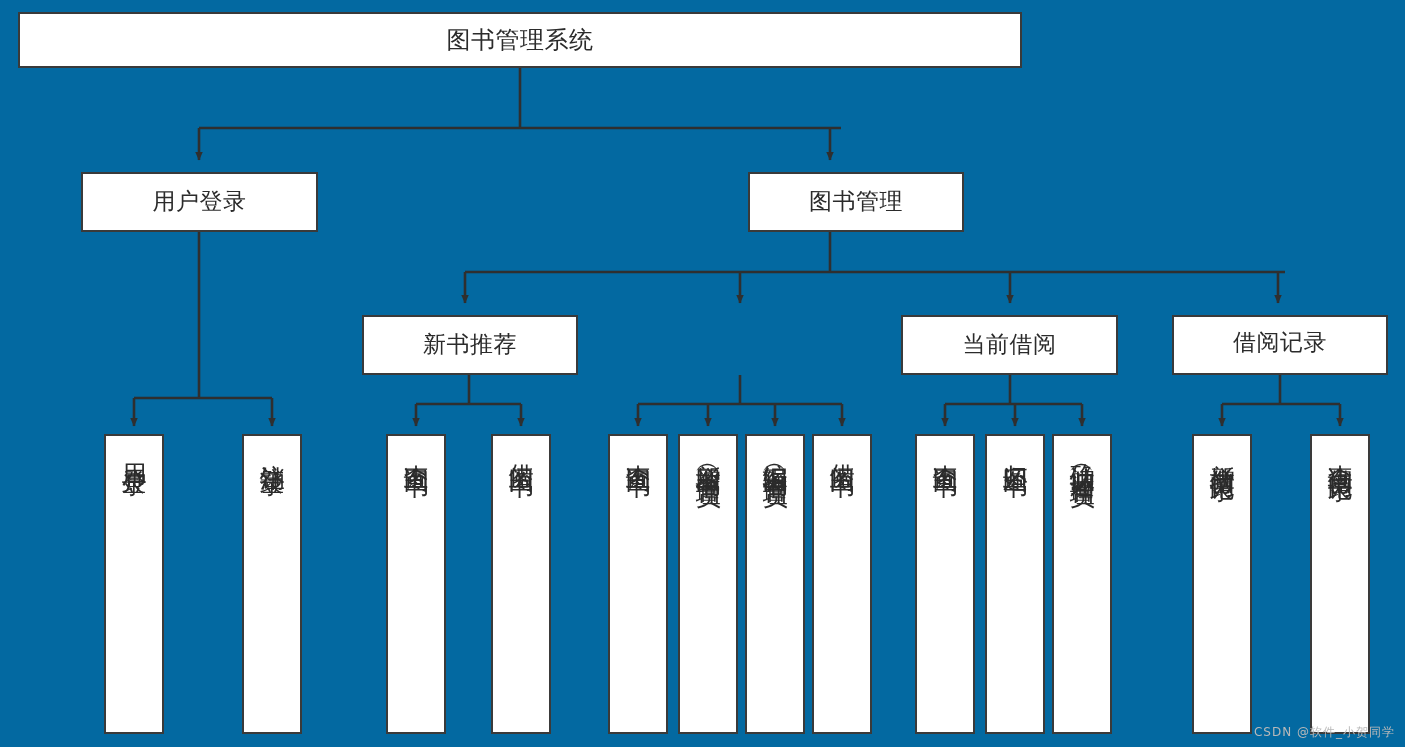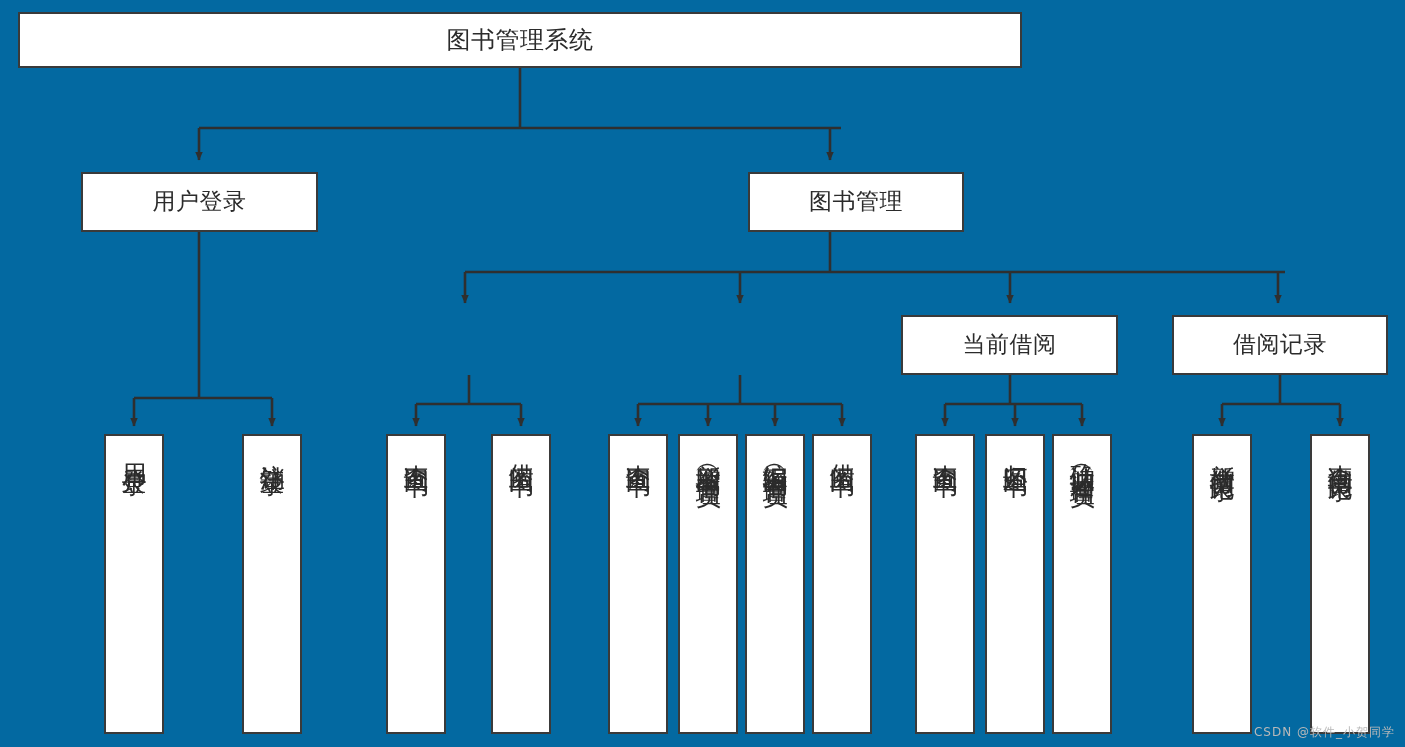--- a/index.html
+++ b/index.html
@@ -135,24 +135,27 @@
     <span class="node-label">图书管理系统</span>
   </div>
 
   <div class="node horiz" style="left:81px; top:172px; width:237px; height:60px;">
     <span class="node-label">用户登录</span>
   </div>
   <div class="node horiz" style="left:712px; top:172px; width:216px; height:60px;margin-left:36px;">
     <span class="node-label">图书管理</span>
   </div>
 
+  <div class="node horiz" style="left:362px; top:315px; width:216px; height:60px;">
+    <span class="node-label">新书推荐</span>
+  </div>
   <div class="node horiz" style="left:901px; top:315px; width:217px; height:60px;">
     <span class="node-label">当前借阅</span>
   </div>
-  <div class="node horiz" style="left:1172px; top:315px; width:216px; height:60px;">
+  <div class="node horiz" style="left:1172px; top:315px; width:216px; height:60px;font-family:Liberation Mono, monospace;">
     <span class="node-label">借阅记录</span>
   </div>
 
   <div class="node vert" style="left:104px; top:434px; width:60px; height:300px;">
     <span class="node-label">用户登录</span>
   </div>
   <div class="node vert" style="left:242px; top:434px; width:60px; height:300px;">
     <span class="node-label">注销登录</span>
   </div>
 

